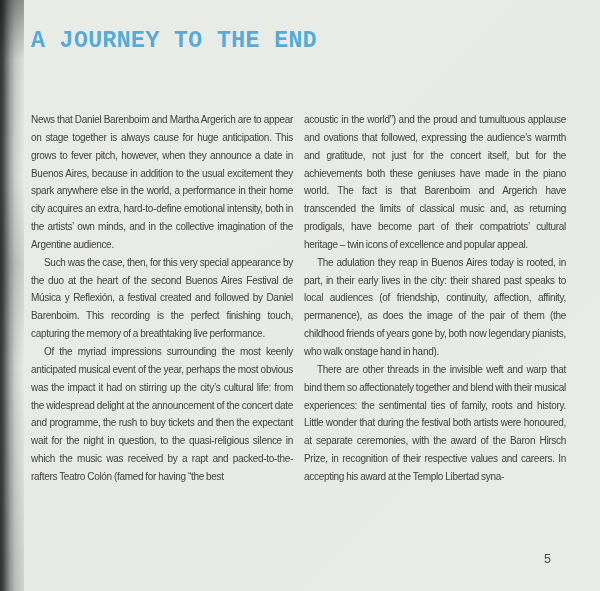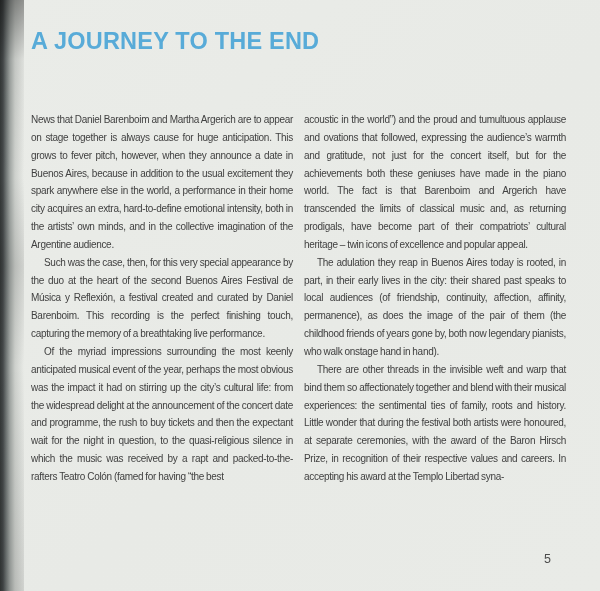--- a/index.html
+++ b/index.html
@@ -32,20 +32,21 @@
   .title {
     position: absolute;
     left: 31px;
     top: 27px;
     margin: 0;
     font-size: 23.5px;
     line-height: 28.5px;
     font-weight: bold;
     letter-spacing: 0.2px;
     color: #58abd8;
+    font-family: Liberation Mono, monospace;
   }
   .title .title-line { display: block; }
   .columns {
     position: absolute;
     left: 31px;
     top: 111px;
     width: 536px;
     display: flex;
     gap: 11px;
   }
@@ -76,21 +77,21 @@
 
   <div class="spine-shadow"></div>
 
   <h1 class="title">
     <span class="title-line">A JOURNEY TO THE END</span>
   </h1>
 
   <div class="columns">
     <div class="col">
       <p>News that Daniel Barenboim and Martha Argerich are to appear on stage together is always cause for huge anticipation. This grows to fever pitch, however, when they announce a date in Buenos Aires, because in addition to the usual excitement they spark anywhere else in the world, a performance in their home city acquires an extra, hard-to-define emotional intensity, both in the artists’ own minds, and in the collective imagination of the Argentine audience.</p>
-      <p class="indent">Such was the case, then, for this very special appearance by the duo at the heart of the second Buenos Aires Festival de Música y Reflexión, a festival created and curated by Daniel Barenboim. This recording is the perfect finishing touch, capturing the memory of a breathtaking live performance.</p>
+      <p class="indent">Such was the case, then, for this very special appearance by the duo at the heart of the second Buenos Aires Festival de Música y Reflexión, a festival created and followed by Daniel Barenboim. This recording is the perfect finishing touch, capturing the memory of a breathtaking live performance.</p>
       <p class="indent">Of the myriad impressions surrounding the most keenly anticipated musical event of the year, perhaps the most obvious was the impact it had on stirring up the city’s cultural life: from the widespread delight at the announcement of the concert date and programme, the rush to buy tickets and then the expectant wait for the night in question, to the quasi-religious silence in which the music was received by a rapt and packed-to-the-rafters Teatro Colón (famed for having “the best</p>
     </div>
     <div class="col">
       <p>acoustic in the world”) and the proud and tumultuous applause and ovations that followed, expressing the audience’s warmth and gratitude, not just for the concert itself, but for the achievements both these geniuses have made in the piano world. The fact is that Barenboim and Argerich have transcended the limits of classical music and, as returning prodigals, have become part of their compatriots’ cultural heritage – twin icons of excellence and popular appeal.</p>
       <p class="indent">The adulation they reap in Buenos Aires today is rooted, in part, in their early lives in the city: their shared past speaks to local audiences (of friendship, continuity, affection, affinity, permanence), as does the image of the pair of them (the childhood friends of years gone by, both now legendary pianists, who walk onstage hand in hand).</p>
       <p class="indent">There are other threads in the invisible weft and warp that bind them so affectionately together and blend with their musical experiences: the sentimental ties of family, roots and history. Little wonder that during the festival both artists were honoured, at separate ceremonies, with the award of the Baron Hirsch Prize, in recognition of their respective values and careers. In accepting his award at the Templo Libertad syna-</p>
     </div>
   </div>
 
   <div class="page-number">5</div>

